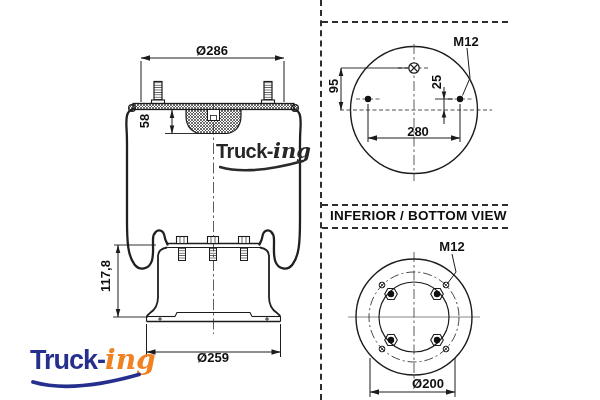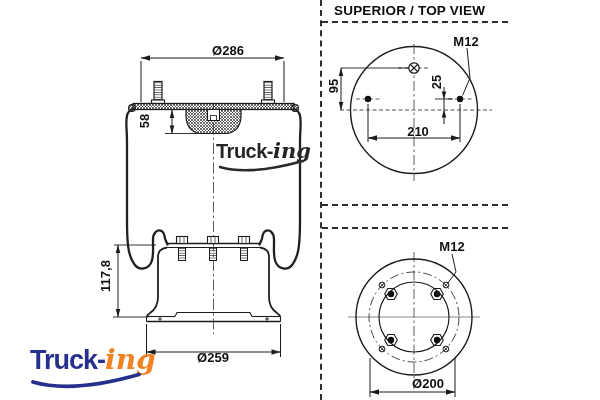--- a/index.html
+++ b/index.html
@@ -231,31 +231,31 @@
     </g>
     <polygon points="48,192 57,189.3 57,194.7" fill="#1c1c1c"></polygon>
     <polygon points="133,192 124,189.3 124,194.7" fill="#1c1c1c"></polygon>
   </svg>
 
   <div class="sep-v"></div>
   <div class="sep-h" style="top:21px"></div>
   <div class="sep-h" style="top:204px"></div>
   <div class="sep-h" style="top:227px"></div>
 
-  <div class="panel-title" style="left:334px;top:3px">SUPERIOR / TOP VIEW</div>
-
-  <div class="dim" style="left:228px;top:50px">Ø286</div>
+  <div class="panel-title" style="left:330px;top:208px">INFERIOR / BOTTOM VIEW</div>
+
+  <div class="dim" style="left:212px;top:50px">Ø286</div>
   <div class="dim rot" style="left:144px;top:121px">58</div>
   <div class="dim rot" style="left:105px;top:276px">117,8</div>
   <div class="dim" style="left:213px;top:357px">Ø259</div>
 
   <div class="dim" style="left:466px;top:41px">M12</div>
   <div class="dim rot" style="left:333px;top:86px">95</div>
   <div class="dim rot" style="left:436px;top:82px">25</div>
-  <div class="dim" style="left:418px;top:131px">210</div>
+  <div class="dim" style="left:418px;top:131px">280</div>
 
   <div class="dim" style="left:452px;top:246px">M12</div>
   <div class="dim" style="left:428px;top:383px">Ø200</div>
 
   <div class="watermark" style="left:216px;top:138px">
     <span class="wm-truck">Truck-</span><span class="wm-ing">ing</span>
     <svg class="wm-swoosh" width="86" height="14" viewBox="0 0 86 14">
       <path d="M1,8 C20,13.5 48,12 84,2" fill="none" stroke="#2a2a2a" stroke-width="2.6" stroke-linecap="round"></path>
     </svg>
   </div>

